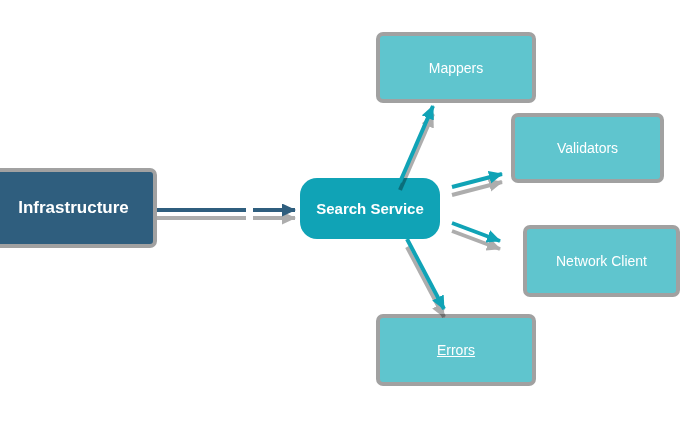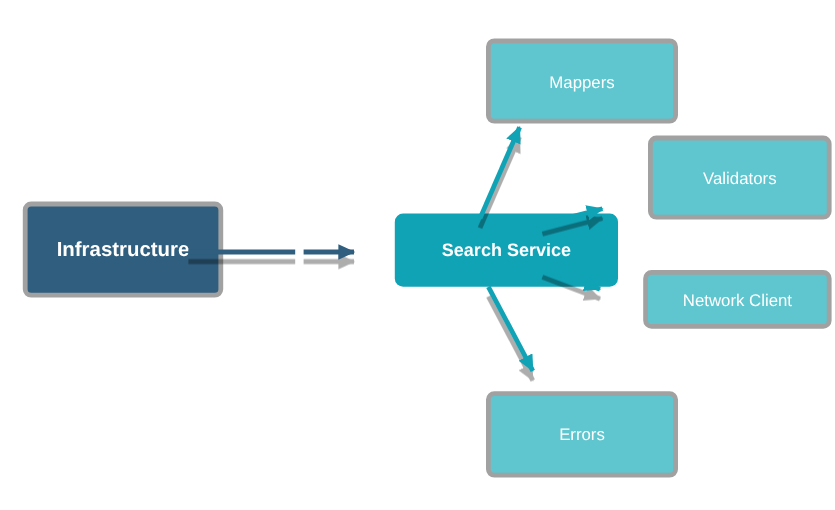--- a/index.html
+++ b/index.html
@@ -30,48 +30,47 @@
   }
   .node {
     position: absolute;
     box-sizing: border-box;
     display: flex;
     align-items: center;
     justify-content: center;
     text-align: center;
     color: var(--label-text);
     z-index: 1;
-    margin-left: 29px;
   }
   .node-bordered {
     border: 4px solid var(--node-border);
     border-radius: 7px;
     background: var(--node-fill);
     font-size: 14px;
     font-weight: 400;
   }
   .node-infrastructure {
     left: -10px; top: 168px; width: 167px; height: 80px;
     background: var(--infrastructure-fill);
     border: 4px solid var(--node-border);
     border-radius: 7px;
     font-size: 17px;
     font-weight: 700;
   }
   .node-search {
-    left: 300px; top: 178px; width: 186px; height: 61px;
+    left: 300px; top: 178px; width: 140px; height: 61px;
     background: var(--hub-fill);
-    border-radius: 7px;
+    border-radius: 17px;
     font-size: 15px;
     font-weight: 700;
   }
   .node-mappers  { left: 376px; top: 32px;  width: 160px; height: 71px; }
   .node-validators { left: 511px; top: 113px; width: 153px; height: 70px; justify-content: center; }
-  .node-network  { left: 507px; top: 225px; width: 157px; height: 49px; }
-  .node-errors   { left: 376px; top: 326px; width: 160px; height: 72px; }
+  .node-network  { left: 523px; top: 225px; width: 157px; height: 72px; }
+  .node-errors   { left: 376px; top: 314px; width: 160px; height: 72px; text-decoration: underline; }
 
   svg.edges {
     position: absolute;
     inset: 0;
     z-index: 10;
     pointer-events: none;
   }
   .edge {
     fill: none;
     stroke-width: 4px;

